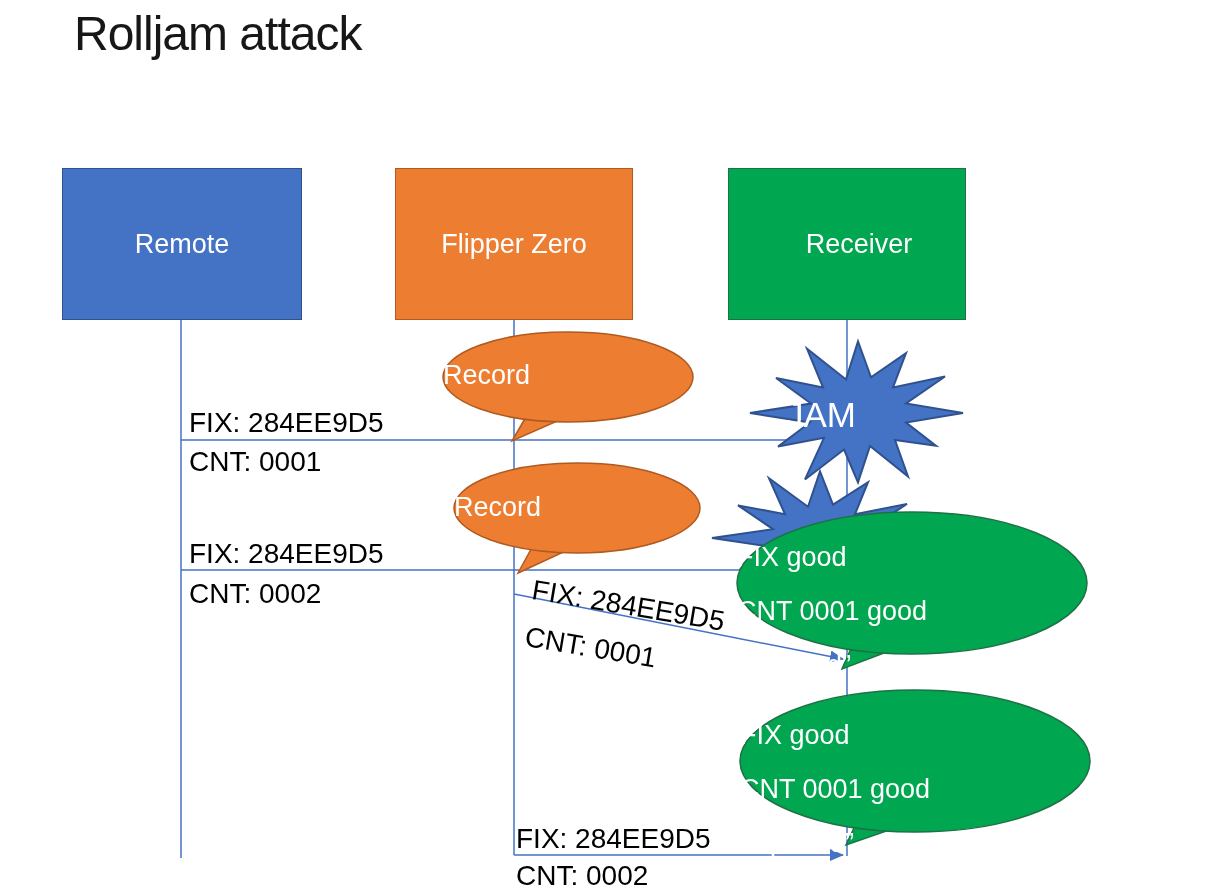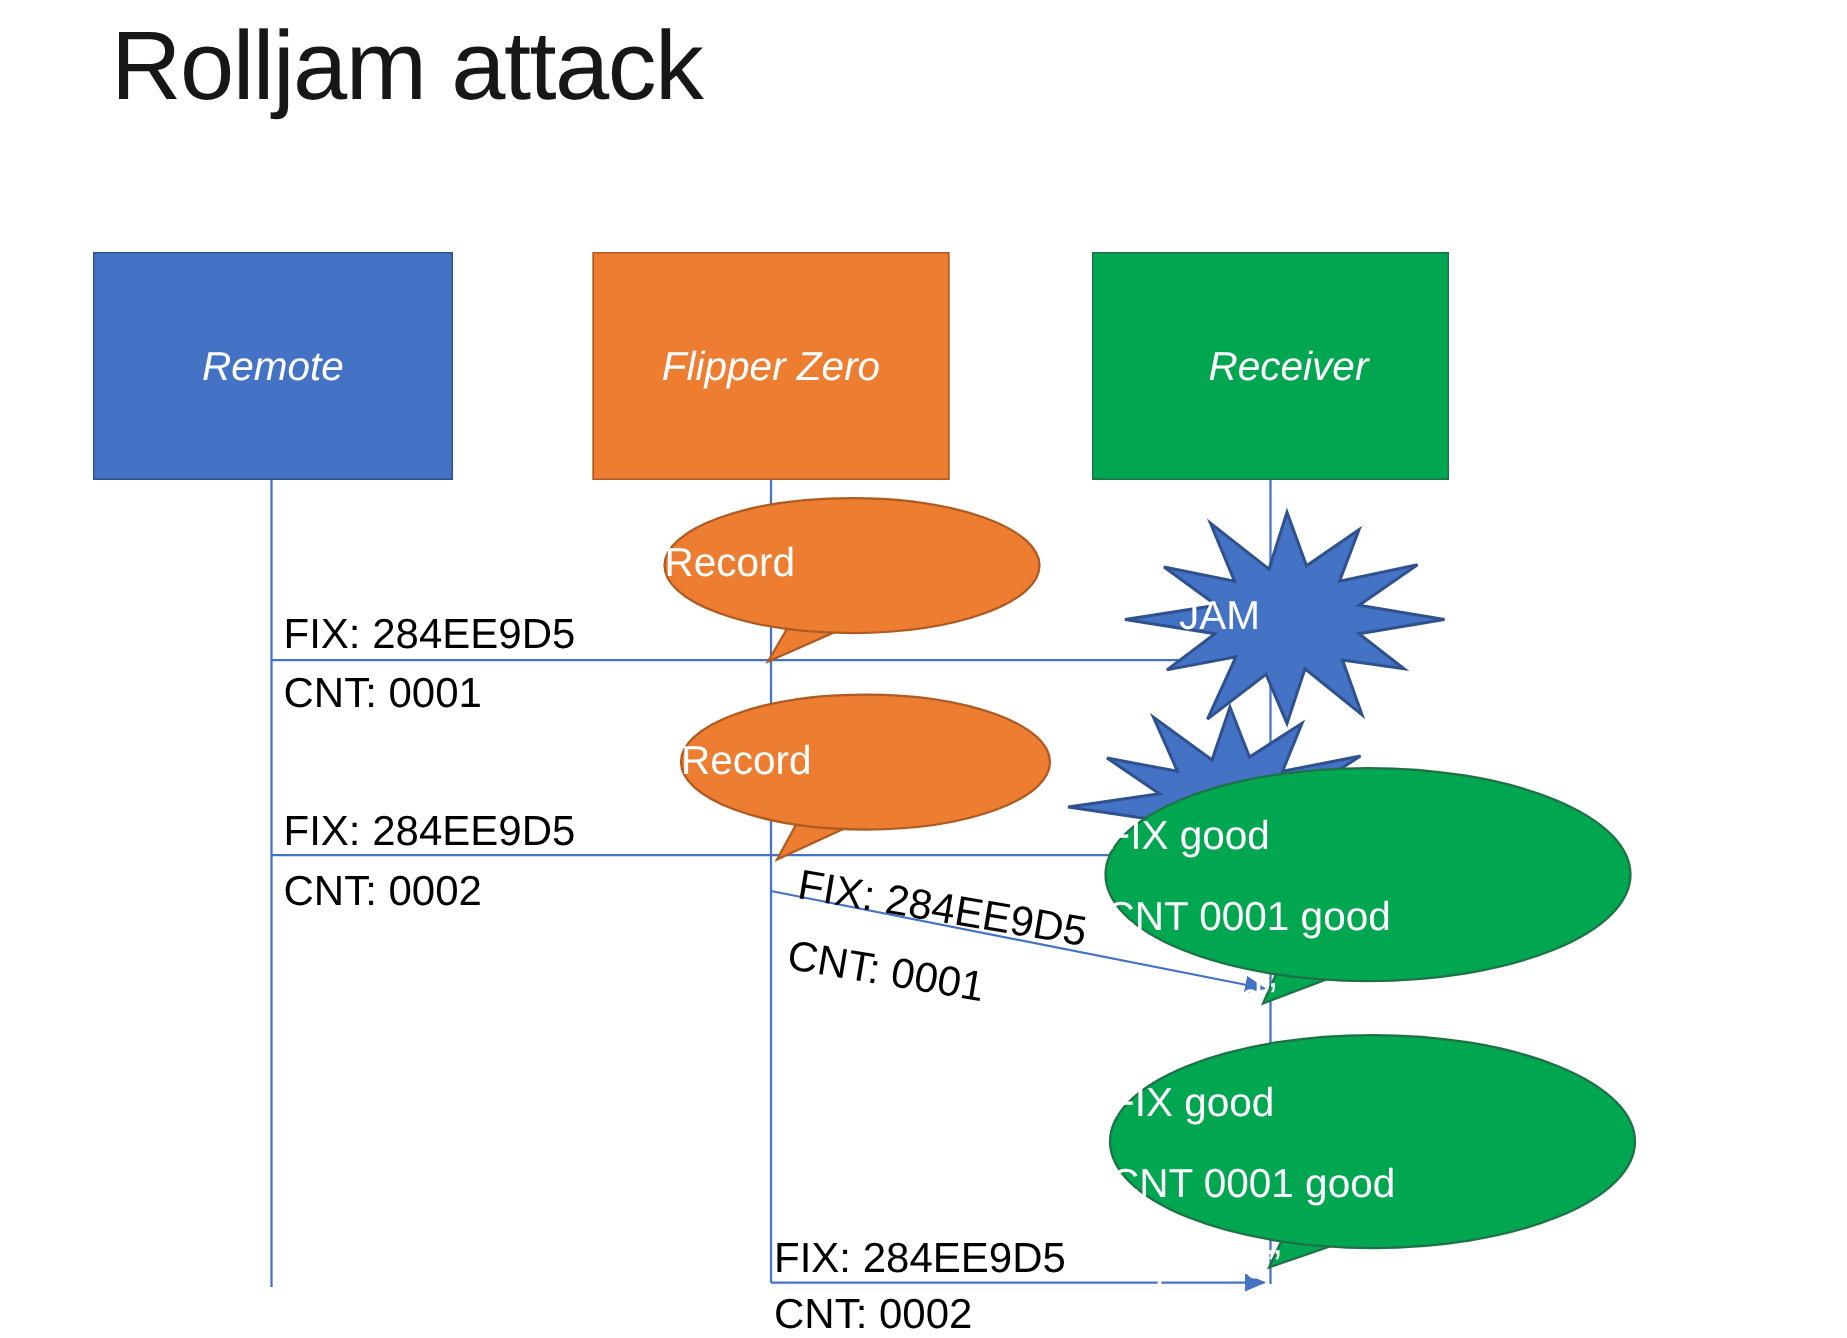--- a/index.html
+++ b/index.html
@@ -14,37 +14,36 @@
   #diagram-svg { position:absolute; left:0; top:0; }
 
   .lifeline, .msgline { stroke: var(--blue); stroke-width: 1.5; fill: none; }
   .shape-star   { fill: var(--blue);   stroke: var(--blueDark);   stroke-width: 2; }
   .shape-orange { fill: var(--orange); stroke: var(--orangeDark); stroke-width: 1.5; }
   .shape-green  { fill: var(--green);  stroke: var(--greenDark);  stroke-width: 1.5; }
 
   .slide-title {
     position: absolute;
     left: 74px; top: 6px;
-    font-size: 65px;
+    font-size: 48px;
     color: #171717;
     letter-spacing: -1px;
     white-space: nowrap;
   }
 
   .actor {
     position: absolute;
     top: 168px;
     height: 152px;
     display: flex;
     align-items: center;
     justify-content: center;
     color: #ffffff;
     font-size: 27px;
     box-sizing: border-box;
-    font-style: italic;
   }
   #actor-remote   { left: 62px;  width: 240px; background: var(--blue);   border: 1.5px solid var(--blueDark); }
   #actor-flipper  { left: 395px; width: 238px; background: var(--orange); border: 1.5px solid var(--orangeDark); }
   #actor-receiver { left: 728px; width: 238px; background: var(--green);  border: 1.5px solid var(--greenDark); padding-left: 24px; }
 
   .lbl {
     position: absolute;
     font-size: 28px;
     color: #000000;
     white-space: nowrap;
@@ -53,21 +52,21 @@
   .tilt { transform-origin: 0 0; transform: rotate(9.5deg); }
 
   .bubble-text {
     position: absolute;
     color: #ffffff;
     text-align: left;
     white-space: nowrap;
   }
   #record1-text { left: 443px; top: 360px; width: 250px; font-size: 27px; }
   #record2-text { left: 454px; top: 492px; width: 246px; font-size: 27px; }
-  #jam-text     { left: 786px; top: 395px; width: 140px; font-size: 27px; }
+  #jam-text     { left: 786px; top: 395px; width: 140px; font-size: 35px; }
   #green1-text  { left: 737px; top: 523px; width: 350px; font-size: 27px; line-height: 40px; }
   #green2-text  { left: 740px; top: 701px; width: 350px; font-size: 27px; line-height: 40px; }
   .bubble-text span { display: block; margin-top: 14px; }
 </style>
 </head>
 <body>
 
 <div id="slide">
 
   <svg id="diagram-svg" width="1231" height="892" viewBox="0 0 1231 892">

